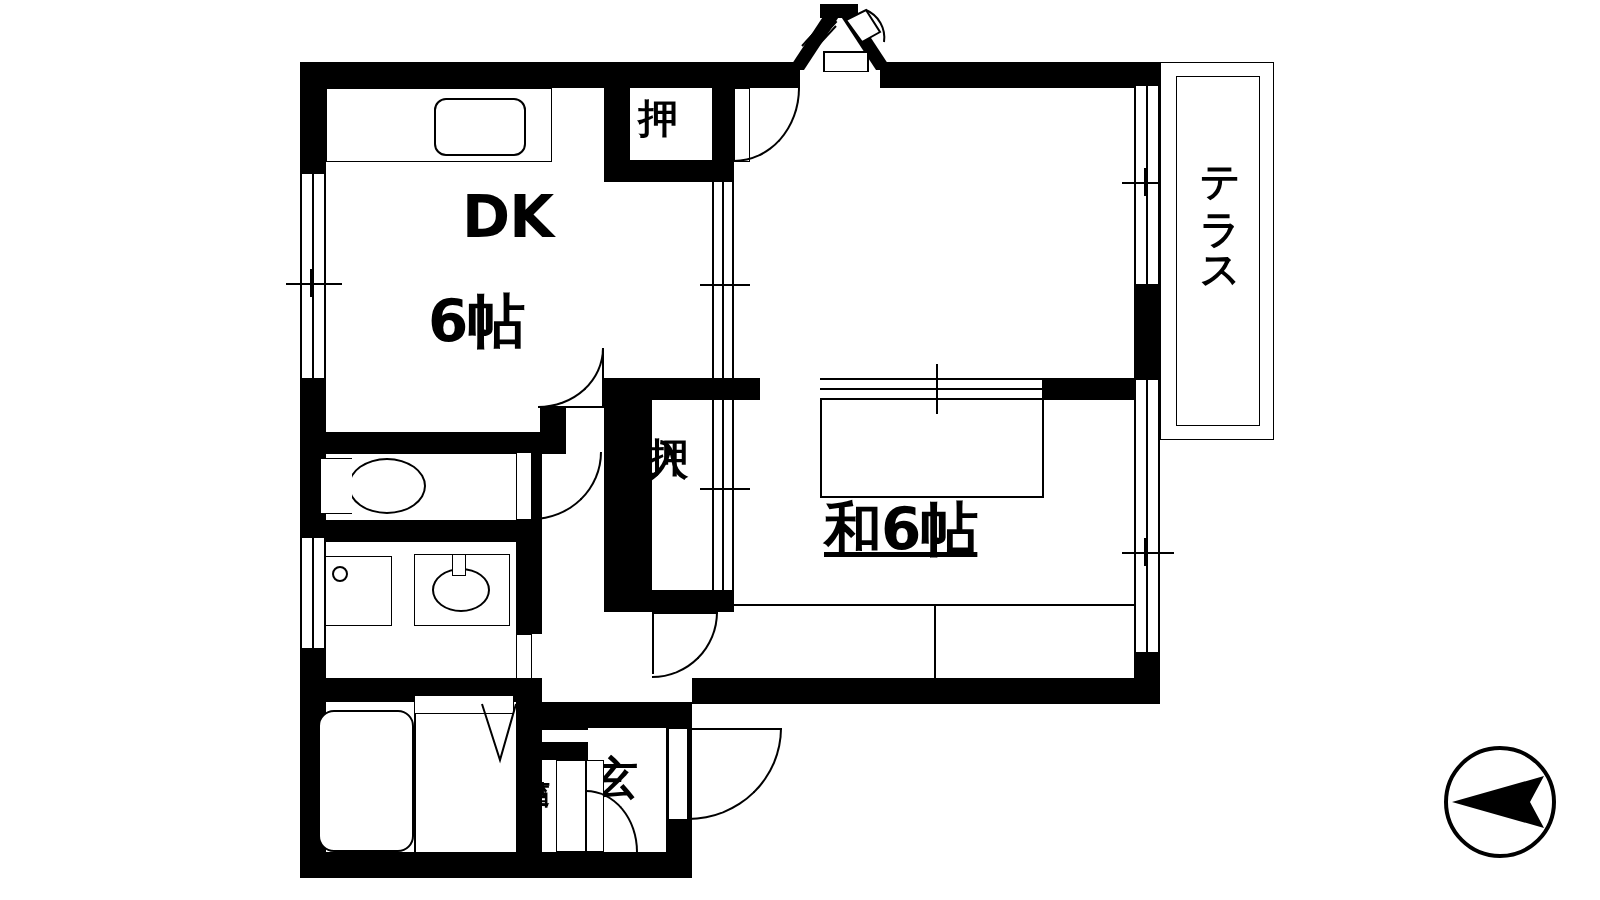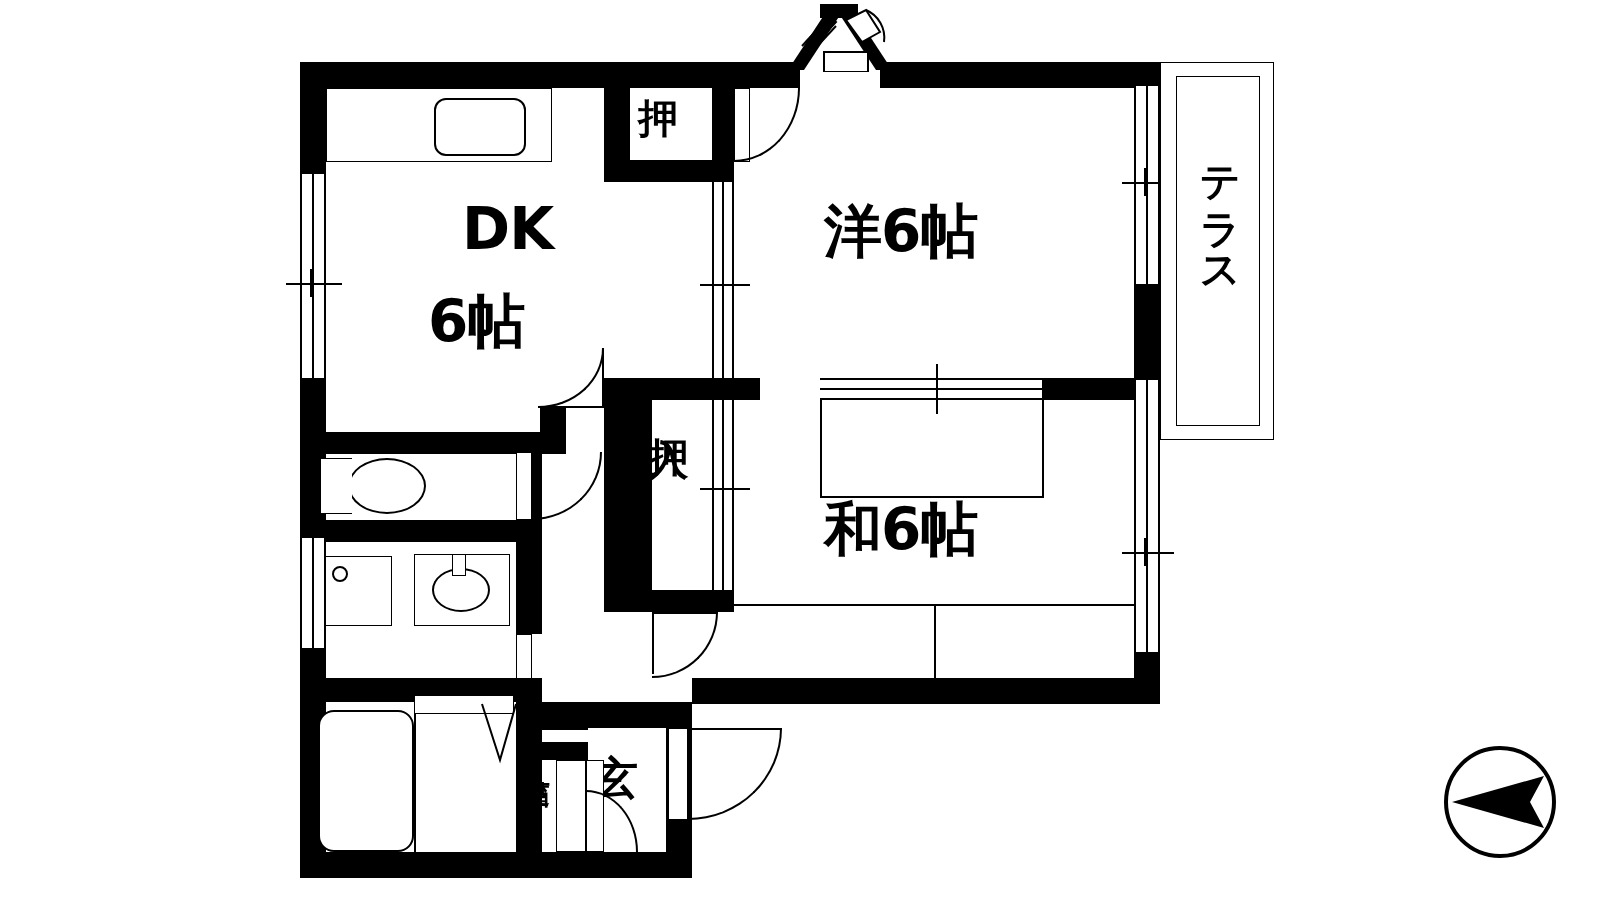--- a/index.html
+++ b/index.html
@@ -80,58 +80,57 @@
     <rect x="44" y="50" width="44" height="20" fill="#fff" stroke="#000" stroke-width="2"></rect>
   </svg>
 
   <div class="boxn" style="left:326px;top:88px;width:226px;height:74px;"></div>
   <div class="rrect" style="left:434px;top:98px;width:92px;height:58px;border-radius:12px;"></div>
 
   <div class="win-v" style="left:300px;top:174px;width:26px;height:204px;"></div>
   <div class="tick-h" style="left:286px;top:283px;width:56px;"></div>
   <div class="tick-v" style="left:310px;top:269px;height:28px;"></div>
 
-  <div class="lbl lbl-h" style="left:462px;top:200px;">DK</div>
+  <div class="lbl lbl-h" style="left:462px;top:188px;">DK</div>
   <div class="lbl lbl-h" style="left:428px;top:292px;">6帖</div>
 
   <div class="w" style="left:604px;top:62px;width:26px;height:120px;"></div>
   <div class="w" style="left:604px;top:378px;width:26px;height:234px;"></div>
 
   <div class="tl" style="left:538px;top:406px;width:66px;height:2px;"></div>
   <div class="swing sw-br" style="left:538px;top:348px;width:66px;height:60px;"></div>
   <div class="tl" style="left:602px;top:348px;width:2px;height:60px;"></div>
 
   <div class="w" style="left:300px;top:432px;width:240px;height:22px;"></div>
   <div class="w" style="left:540px;top:406px;width:26px;height:48px;"></div>
 
   <div class="w" style="left:604px;top:160px;width:130px;height:22px;"></div>
   <div class="w" style="left:712px;top:62px;width:22px;height:120px;"></div>
   <div class="lbl lbl-s" style="left:638px;top:98px;">押</div>
 
   <div class="boxn" style="left:734px;top:88px;width:16px;height:74px;"></div>
   <div class="swing sw-br" style="left:734px;top:88px;width:66px;height:74px;"></div>
 
-  <div class="lbl lbl-h" style="left:824px;top:202px;">洋6帖</div>
 
   <div class="win-v" style="left:712px;top:182px;width:22px;height:196px;"></div>
   <div class="tick-h" style="left:700px;top:284px;width:50px;"></div>
   <div class="tick-v" style="left:722px;top:270px;height:28px;"></div>
 
   <div class="win-v" style="left:1134px;top:86px;width:26px;height:198px;"></div>
   <div class="tick-h" style="left:1122px;top:182px;width:52px;"></div>
   <div class="tick-v" style="left:1144px;top:168px;height:28px;"></div>
 
   <div class="w" style="left:820px;top:378px;width:340px;height:22px;"></div>
   <div class="w" style="left:630px;top:378px;width:130px;height:22px;"></div>
 
   <div class="win-h" style="left:820px;top:378px;width:222px;height:22px;"></div>
   <div class="tick-v" style="left:936px;top:364px;height:50px;"></div>
   <div class="tick-h" style="left:910px;top:388px;width:52px;"></div>
 
-  <div class="lbl lbl-h" style="left:824px;top:500px;">和6帖</div>
+  <div class="lbl lbl-h" style="left:824px;top:500px;text-decoration:underline;">和6帖</div>
 
   <div class="tl" style="left:820px;top:400px;width:2px;height:98px;"></div>
   <div class="tl" style="left:1042px;top:400px;width:2px;height:98px;"></div>
   <div class="tl" style="left:820px;top:496px;width:224px;height:2px;"></div>
   <div class="tl" style="left:734px;top:604px;width:400px;height:2px;"></div>
   <div class="tl" style="left:934px;top:604px;width:2px;height:74px;"></div>
 
   <div class="win-v" style="left:1134px;top:380px;width:26px;height:272px;"></div>
   <div class="tick-h" style="left:1122px;top:552px;width:52px;"></div>
   <div class="tick-v" style="left:1144px;top:538px;height:28px;"></div>

